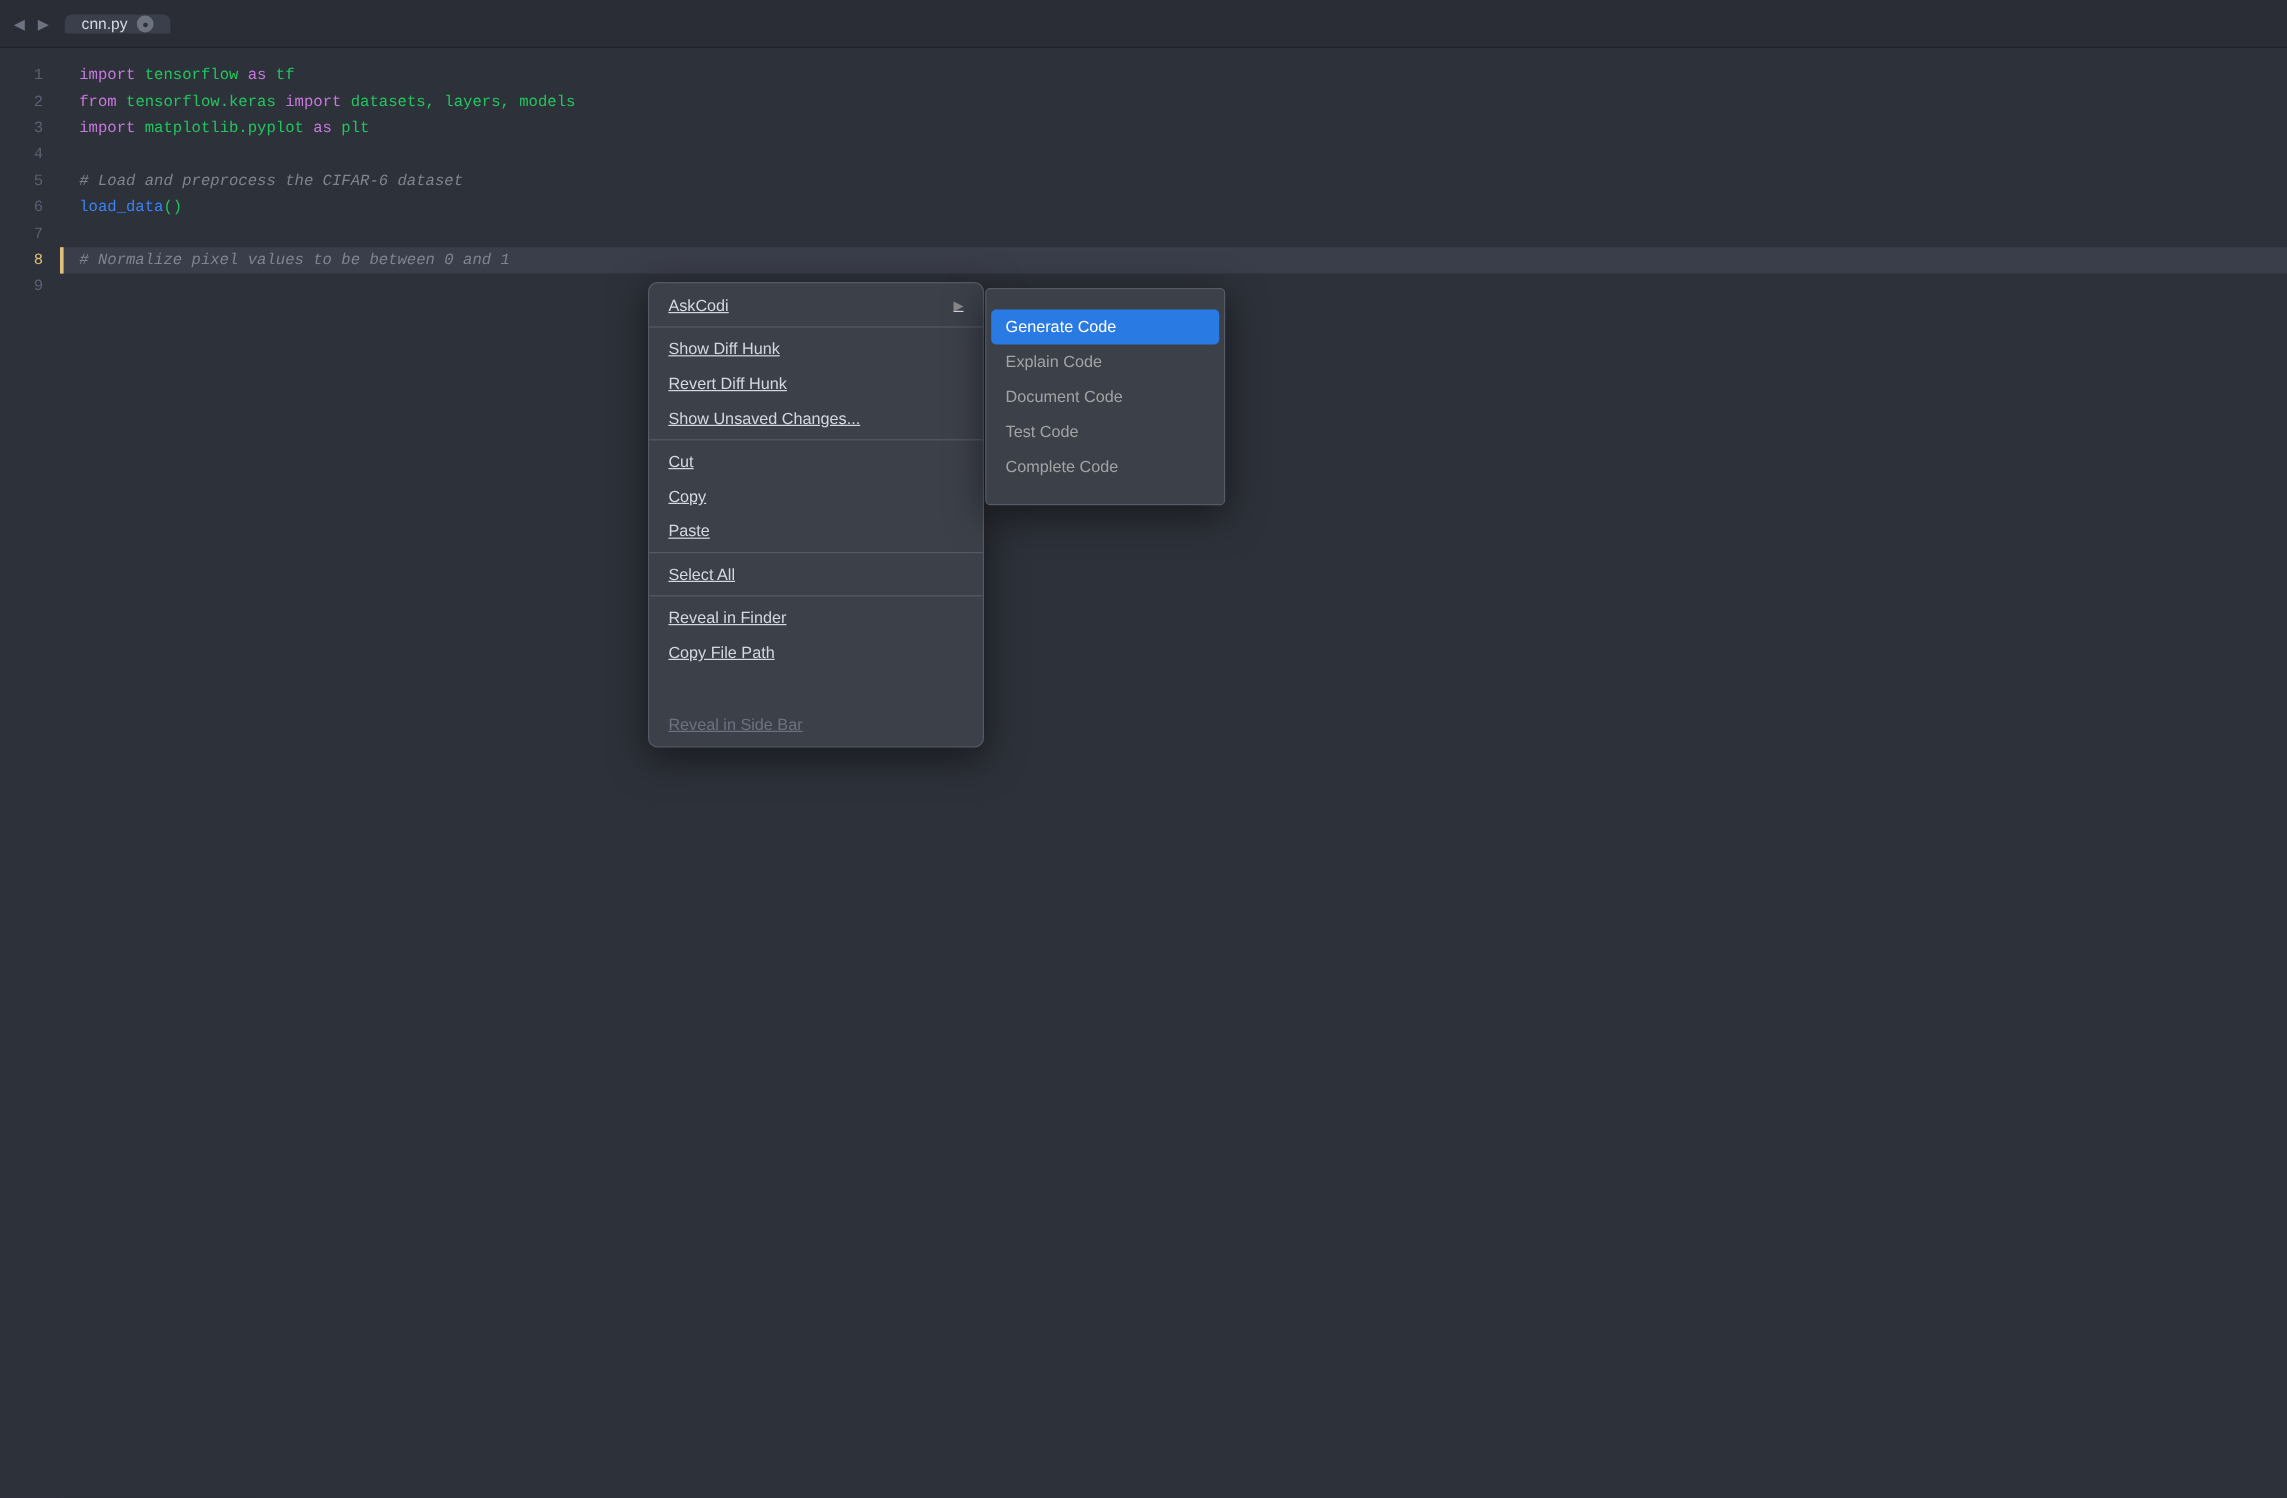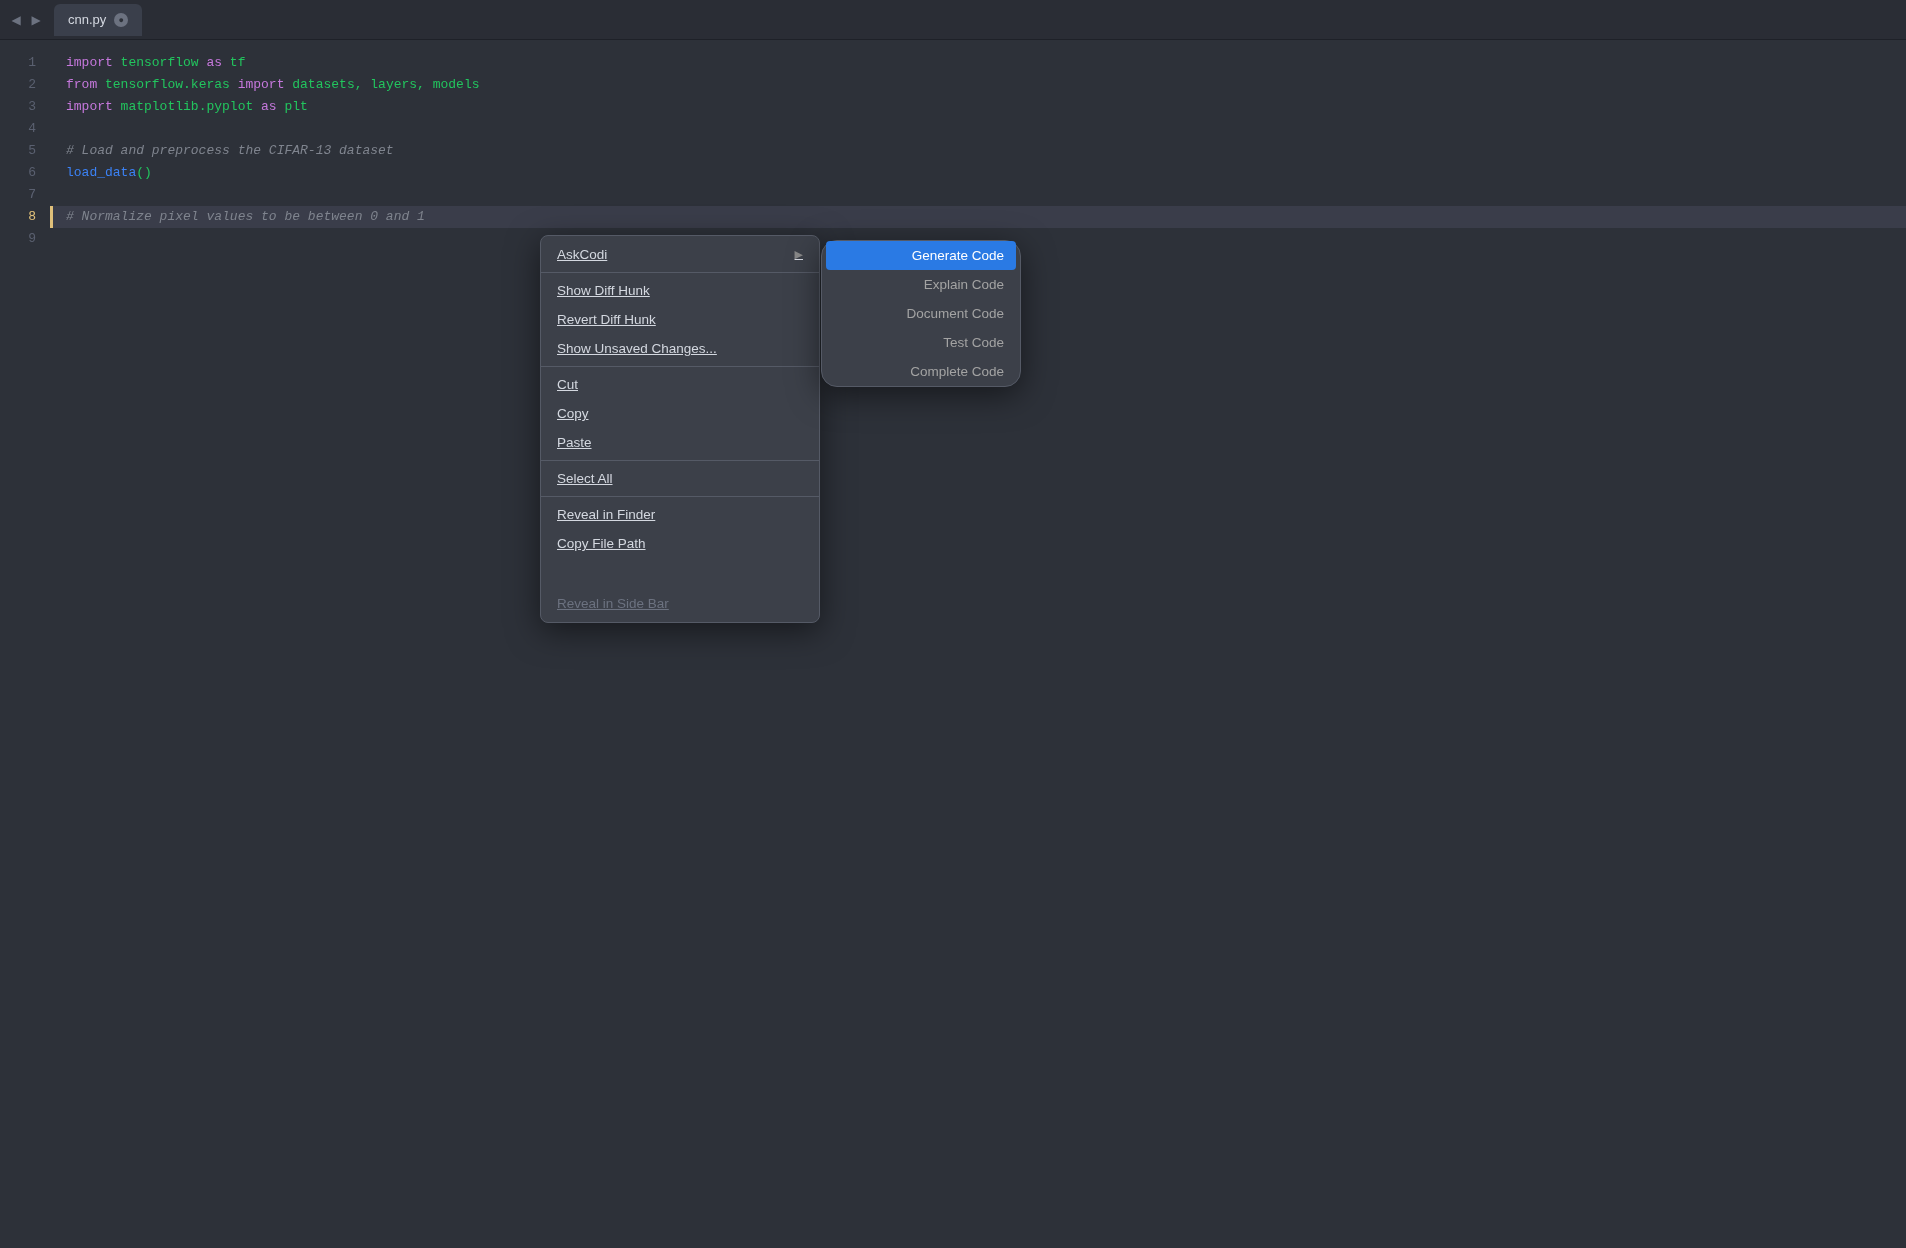--- a/index.html
+++ b/index.html
@@ -39,21 +39,21 @@
       align-items: center;
       justify-content: center;
       color: #6c7280;
       font-size: 12px;
       cursor: pointer;
     }
 
     .tab {
       display: flex;
       align-items: center;
-      height: 32px;
+      height: 16px;
       padding: 0 14px;
       background-color: #3a3f4b;
       border-radius: 6px 6px 0 0;
       color: #d4d8e0;
       font-size: 13px;
       gap: 8px;
       cursor: pointer;
     }
 
     .tab .close-btn {
@@ -178,26 +178,25 @@
       font-size: 11px;
     }
 
     
     .submenu {
       position: absolute;
       top: 0px;
       left: 280px;
       background-color: #3c4049;
       border: 1px solid #555a66;
-      border-radius: 16px;
+      border-radius: 4px;
       box-shadow: 0 8px 32px rgba(0,0,0,0.5);
       min-width: 200px;
-      padding: 0 0;
+      padding: 17px 0;
       z-index: 101;
-      text-align: right;
     }
 
     .submenu-item {
       padding: 7px 16px;
       font-size: 13.5px;
       color: #a3a3a3;
       cursor: pointer;
     }
 
     .submenu-item.active {
@@ -244,21 +243,21 @@
       <span class="kw">import</span><span class="plain"> tensorflow </span><span class="kw">as</span><span class="plain"> tf</span>
     </div>
     <div class="code-line">
       <span class="kw">from</span><span class="plain"> tensorflow.keras </span><span class="kw">import</span><span class="plain"> datasets, layers, models</span>
     </div>
     <div class="code-line">
       <span class="kw">import</span><span class="plain"> matplotlib.pyplot </span><span class="kw">as</span><span class="plain"> plt</span>
     </div>
     <div class="code-line">&nbsp;</div>
     <div class="code-line">
-      <span class="cm"># Load and preprocess the CIFAR-13 dataset</span>
+      <span class="cm"># Load and preprocess the CIFAR-6 dataset</span>
     </div>
     <div class="code-line">
       <span class="fn">load_data</span><span class="plain">()</span>
     </div>
     <div class="code-line">&nbsp;</div>
     <div class="code-line line-8">
       <span class="cm"># Normalize pixel values to be between 0 and 1</span>
     </div>
     <div class="code-line">&nbsp;</div>
   </div>

